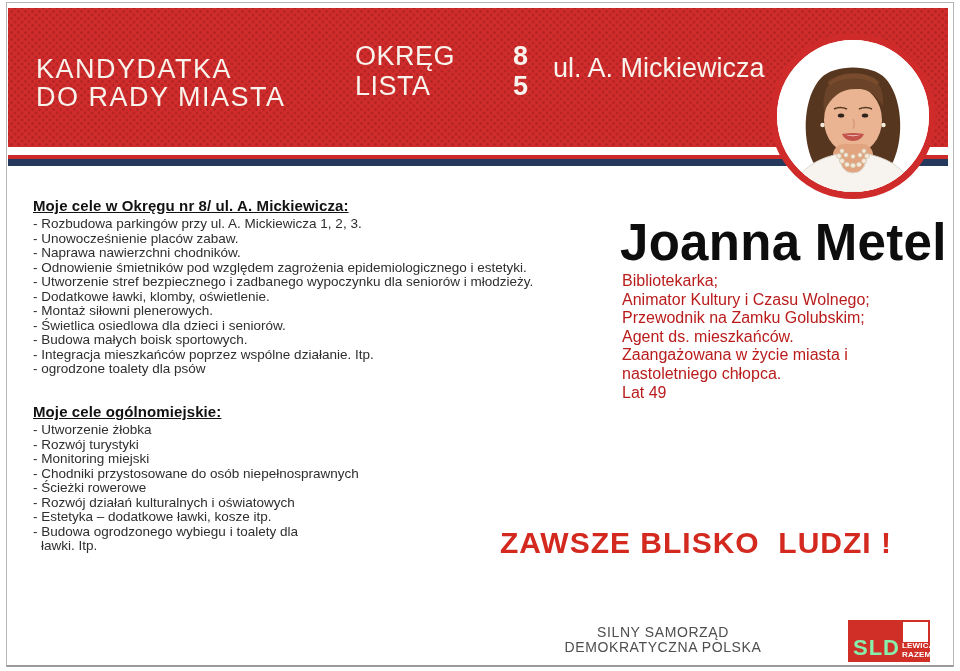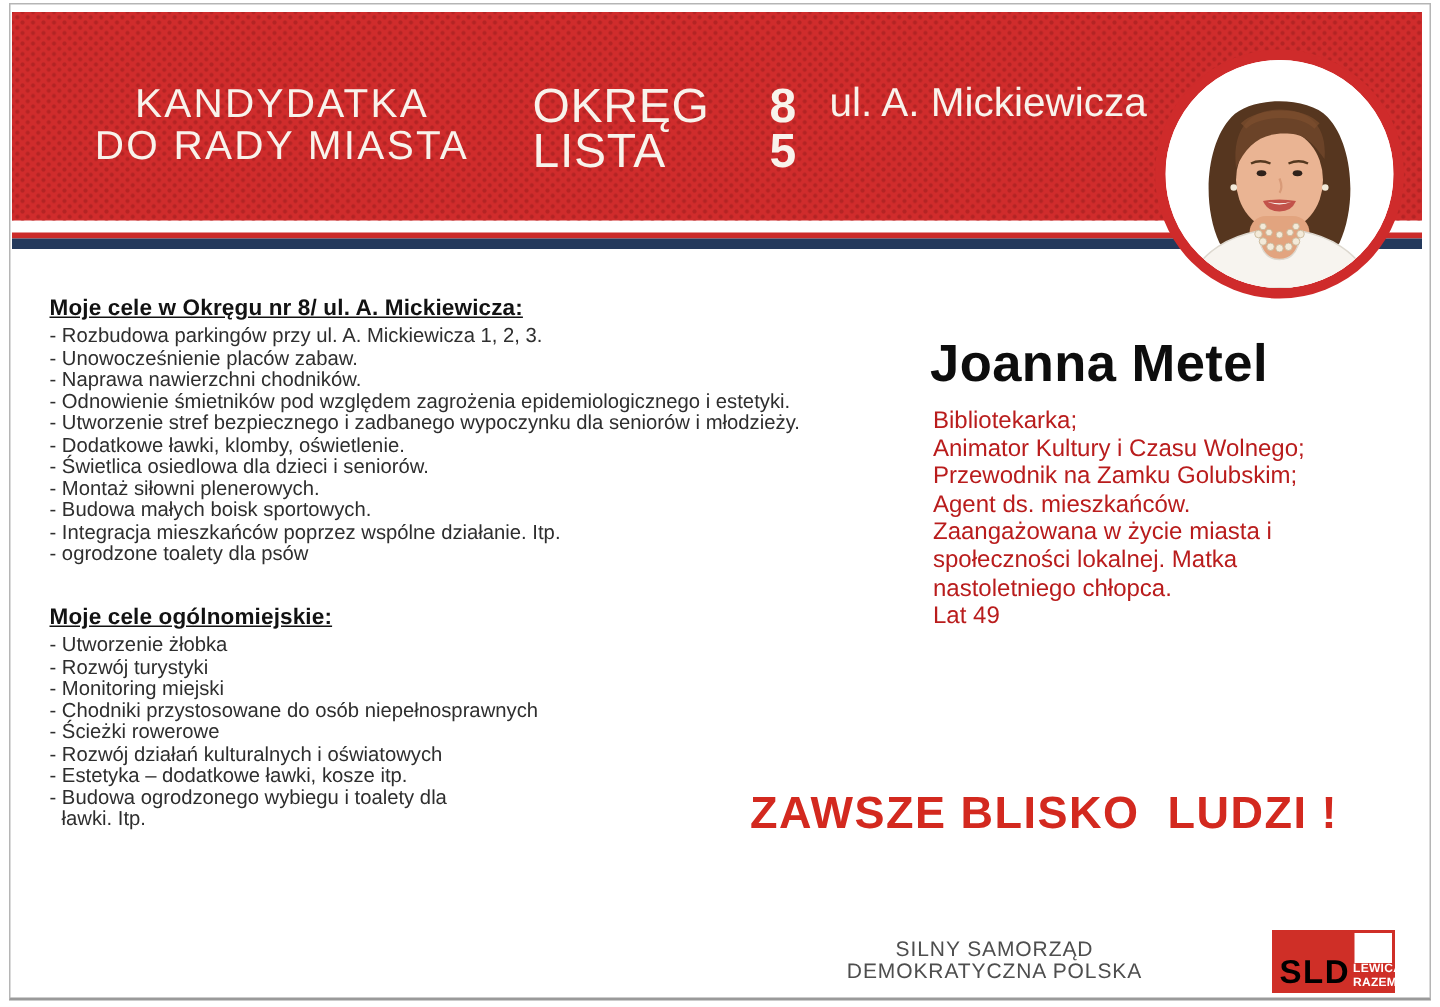--- a/index.html
+++ b/index.html
@@ -10,55 +10,55 @@
          border:1px solid #b5b5b5;border-bottom:2px solid #9a9a9a;pointer-events:none;z-index:9;}
 
   
   .banner{position:absolute;left:8px;top:8px;width:940px;height:139px;background-color:#d02c2c;
           background-image:radial-gradient(#b32424 1px,transparent 1.7px),
                            radial-gradient(#b32424 1px,transparent 1.7px);
           background-size:7px 7px;background-position:0 0,3.5px 3.5px;}
   .stripe-red{position:absolute;left:8px;top:155px;width:940px;height:4px;background:#cc2b29;}
   .stripe-navy{position:absolute;left:8px;top:159px;width:940px;height:7px;background:#24395c;}
 
-  .banner-title{position:absolute;left:40px;top:47px;width:280px;text-align:center;
+  .banner-title{position:absolute;left:28px;top:47px;width:280px;
                 color:#f8f3ec;font-size:27px;line-height:28px;letter-spacing:1.5px;}
-  .banner-fields{position:absolute;left:347px;top:48px;color:#f8f3ec;font-size:32px;line-height:29.5px;}
+  .banner-fields{position:absolute;left:347px;top:34px;color:#f8f3ec;font-size:27px;line-height:29.5px;}
   .bf-row{display:flex;}
   .bf-label{width:158px;letter-spacing:0.5px;}
   .bf-value{font-weight:bold;}
   .banner-street{position:absolute;left:545px;top:46px;color:#f8f3ec;font-size:27px;line-height:29.5px;}
 
   
   .photo{position:absolute;left:770px;top:33px;width:166px;height:166px;border-radius:50%;
          border:7px solid #cf2b2b;background:#fff;box-sizing:border-box;overflow:hidden;z-index:5;}
   .photo svg{display:block;width:152px;height:152px;}
 
   
   .col-left{position:absolute;left:33px;top:197px;width:560px;color:#2e2e2e;}
   .goal-heading{font-size:15px;line-height:17px;font-weight:bold;color:#121212;
                 text-decoration:underline;letter-spacing:0.1px;margin:0 0 3px 0;}
   .goal-heading.second{margin-top:26px;}
   ul.goals{list-style:none;margin:0;padding:0;}
   ul.goals li{font-size:13.5px;line-height:14.55px;white-space:nowrap;}
   ul.goals li.cont{margin-left:8px;}
 
   
-  .name{position:absolute;left:620px;top:221px;font-size:35px;line-height:44px;font-weight:bold;
+  .name{position:absolute;left:620px;top:221px;font-size:51px;line-height:44px;font-weight:bold;
         color:#0d0d0d;letter-spacing:0.3px;white-space:nowrap;}
   .bio{position:absolute;left:622px;top:272px;font-size:16px;line-height:18.6px;color:#b91c1c;}
   .bio div{white-space:nowrap;}
   .slogan{position:absolute;left:500px;top:526px;font-size:30px;font-weight:bold;color:#d3291f;
           letter-spacing:1px;white-space:pre;}
 
   
   .footer-text{position:absolute;right:127px;top:625px;width:340px;text-align:center;
                font-size:14px;line-height:15.2px;color:#4e4e4e;letter-spacing:0.6px;}
   .logo{position:absolute;left:848px;top:620px;width:82px;height:42px;background:#cf2f27;}
-  .logo-sld{position:absolute;left:5px;bottom:1px;color:#000000;font-weight:bold;
+  .logo-sld{position:absolute;left:5px;bottom:1px;color:#86efac;font-weight:bold;
             font-size:22px;letter-spacing:1px;}
   .logo-square{position:absolute;right:2px;top:2px;width:25px;height:20px;background:#ffffff;}
   .logo-sub{position:absolute;right:1px;bottom:3px;width:27px;text-align:center;color:#ffffff;
             font-weight:bold;font-size:8px;line-height:8.5px;letter-spacing:0.2px;}
 </style>
 </head>
 <body>
 
 <div class="page">
 
@@ -125,22 +125,22 @@
 
   <div class="col-left">
     <h2 class="goal-heading">Moje cele w Okręgu nr 8/ ul. A. Mickiewicza:</h2>
     <ul class="goals">
       <li>- Rozbudowa parkingów przy ul. A. Mickiewicza 1, 2, 3.</li>
       <li>- Unowocześnienie placów zabaw.</li>
       <li>- Naprawa nawierzchni chodników.</li>
       <li>- Odnowienie śmietników pod względem zagrożenia epidemiologicznego i estetyki.</li>
       <li>- Utworzenie stref bezpiecznego i zadbanego wypoczynku dla seniorów i młodzieży.</li>
       <li>- Dodatkowe ławki, klomby, oświetlenie.</li>
+      <li>- Montaż siłowni plenerowych.</li>
       <li>- Świetlica osiedlowa dla dzieci i seniorów.</li>
-      <li>- Montaż siłowni plenerowych.</li>
       <li>- Budowa małych boisk sportowych.</li>
       <li>- Integracja mieszkańców poprzez wspólne działanie. Itp.</li>
       <li>- ogrodzone toalety dla psów</li>
     </ul>
     <h2 class="goal-heading second">Moje cele ogólnomiejskie:</h2>
     <ul class="goals">
       <li>- Utworzenie żłobka</li>
       <li>- Rozwój turystyki</li>
       <li>- Monitoring miejski</li>
       <li>- Chodniki przystosowane do osób niepełnosprawnych</li>
@@ -152,21 +152,20 @@
     </ul>
   </div>
 
   <div class="name">Joanna Metel</div>
   <div class="bio">
     <div>Bibliotekarka;</div>
     <div>Animator Kultury i Czasu Wolnego;</div>
     <div>Przewodnik na Zamku Golubskim;</div>
     <div>Agent ds. mieszkańców.</div>
     <div>Zaangażowana w życie miasta i</div>
-    <div>społeczności lokalnej. Matka</div>
     <div>nastoletniego chłopca.</div>
     <div>Lat 49</div>
   </div>
   <div class="slogan">ZAWSZE BLISKO  LUDZI !</div>
 
   <div class="footer-text">
     <div>SILNY SAMORZĄD</div>
     <div>DEMOKRATYCZNA POLSKA</div>
   </div>
   <div class="logo">

